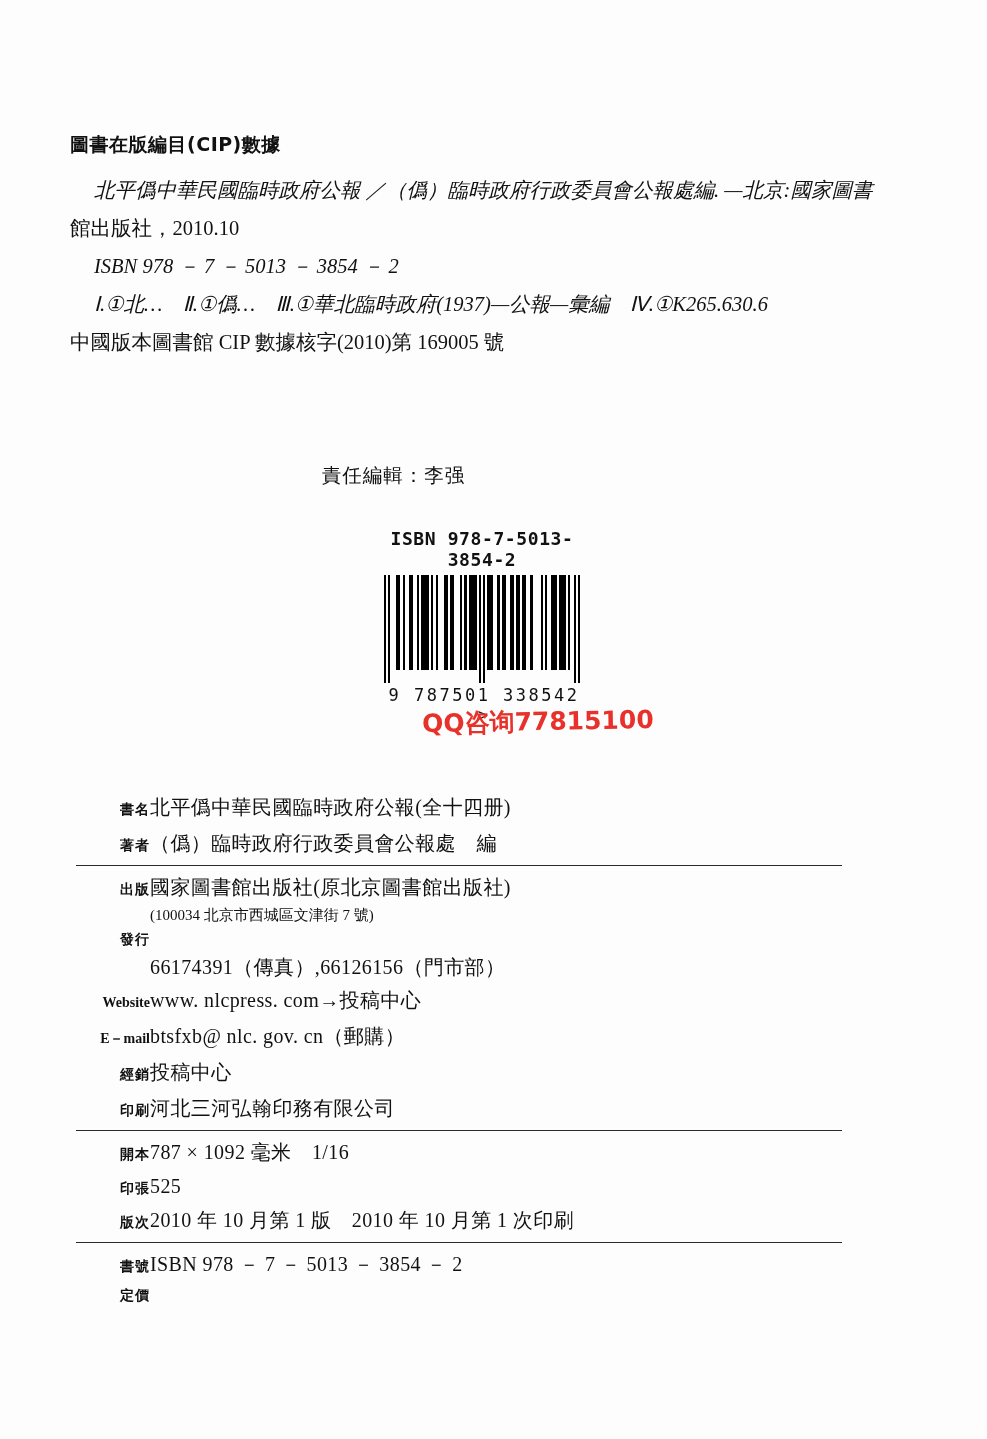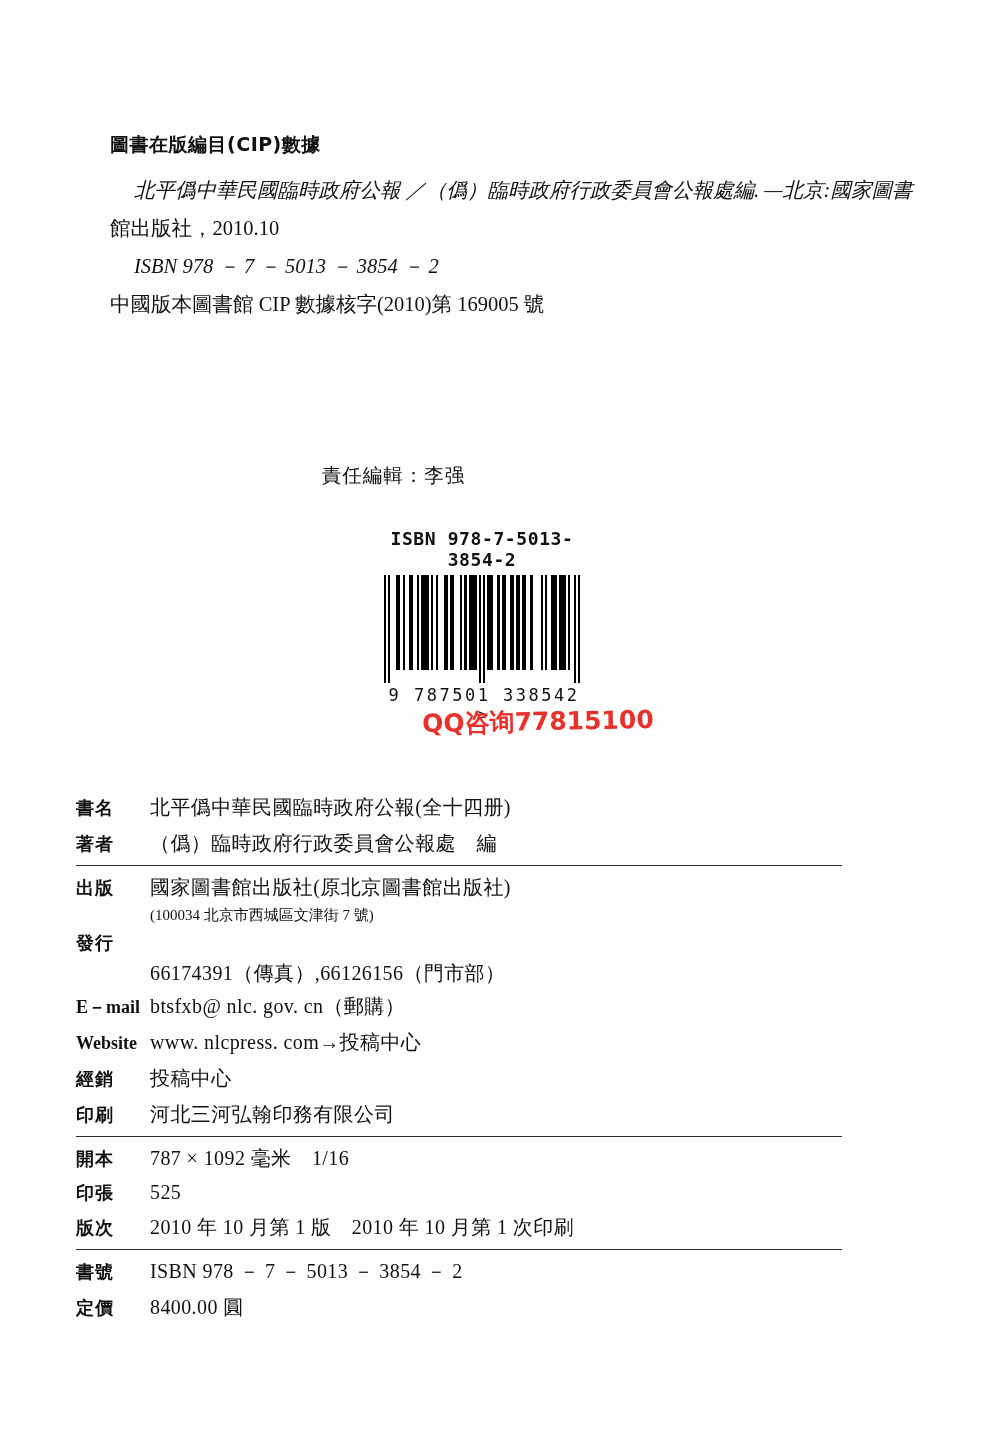--- a/index.html
+++ b/index.html
@@ -20,21 +20,20 @@
     inset: 0;
     background: #fdfdfd;
   }
 
   
   .cip {
     position: absolute;
     left: 70px;
     top: 132px;
     width: 830px;
-    margin-left: 40px;
   }
   .cip-title {
     font-family: "DejaVu Sans", sans-serif;
     font-weight: bold;
     font-size: 19px;
     letter-spacing: 0.5px;
     margin-bottom: 14px;
   }
   .cip-line {
     font-size: 20.5px;
@@ -113,22 +112,23 @@
   .row {
     display: flex;
     align-items: baseline;
     padding: 4px 0 5px 0;
   }
   .lbl {
     width: 74px;
     flex: 0 0 74px;
     font-family: "DejaVu Sans", sans-serif;
     font-weight: bold;
-    font-size: 18px;
+    font-size: 14px;
     letter-spacing: 1px;
+    text-align: right;
   }
   .lbl.wide {
     font-family: "Liberation Serif", serif;
     font-weight: bold;
     letter-spacing: 0;
   }
   .val {
     flex: 1;
     font-size: 20px;
     letter-spacing: 0.4px;
@@ -146,20 +146,21 @@
 </head>
 <body>
 
 <div class="page">
 
   <div class="cip">
     <div class="cip-title">圖書在版編目(CIP)數據</div>
     <div class="cip-line cip-indent">北平僞中華民國臨時政府公報 ／（僞）臨時政府行政委員會公報處編. —北京:國家圖書</div>
     <div class="cip-line">館出版社，2010.10</div>
     <div class="cip-line cip-indent">ISBN 978 － 7 － 5013 － 3854 － 2</div>
+    <div class="cip-line cip-indent">Ⅰ.①北…　Ⅱ.①僞…　Ⅲ.①華北臨時政府(1937)—公報—彙編　Ⅳ.①K265.630.6</div>
     <div class="cip-line">中國版本圖書館 CIP 數據核字(2010)第 169005 號</div>
   </div>
 
   <div class="editor">責任編輯：李强</div>
 
   <div class="barcode-wrap">
     <div class="barcode-num-top">ISBN 978-7-5013-3854-2</div>
     <div class="bars" id="bars">
         <i style="left: 0px; width: 2.06px;"></i>
         <i style="left: 4.13px; width: 2.06px;"></i>
@@ -244,30 +245,30 @@
     <div class="row">
       <div class="lbl">發行</div>
     </div>
 
     <div class="row sub-row">
       <div class="lbl"></div>
       <div class="val">66174391（傳真）,66126156（門市部）</div>
     </div>
 
     <div class="row">
+      <div class="lbl wide">Website</div>
+      <div class="val">www. nlcpress. com→投稿中心</div>
+    </div>
+
+    <div class="row">
       <div class="lbl wide">E－mail</div>
       <div class="val">btsfxb@ nlc. gov. cn（郵購）</div>
     </div>
 
     <div class="row">
-      <div class="lbl wide">Website</div>
-      <div class="val">www. nlcpress. com→投稿中心</div>
-    </div>
-
-    <div class="row">
       <div class="lbl">經銷</div>
       <div class="val">投稿中心</div>
     </div>
 
     <div class="row">
       <div class="lbl">印刷</div>
       <div class="val">河北三河弘翰印務有限公司</div>
     </div>
 
     <div class="rule"></div>
@@ -289,17 +290,16 @@
 
     <div class="rule"></div>
 
     <div class="row">
       <div class="lbl">書號</div>
       <div class="val">ISBN 978 － 7 － 5013 － 3854 － 2</div>
     </div>
 
     <div class="row">
       <div class="lbl">定價</div>
-      <div class="val">8400.00 圓</div>
     </div>
 
   </div>
 </div>
 
 </body></html>

